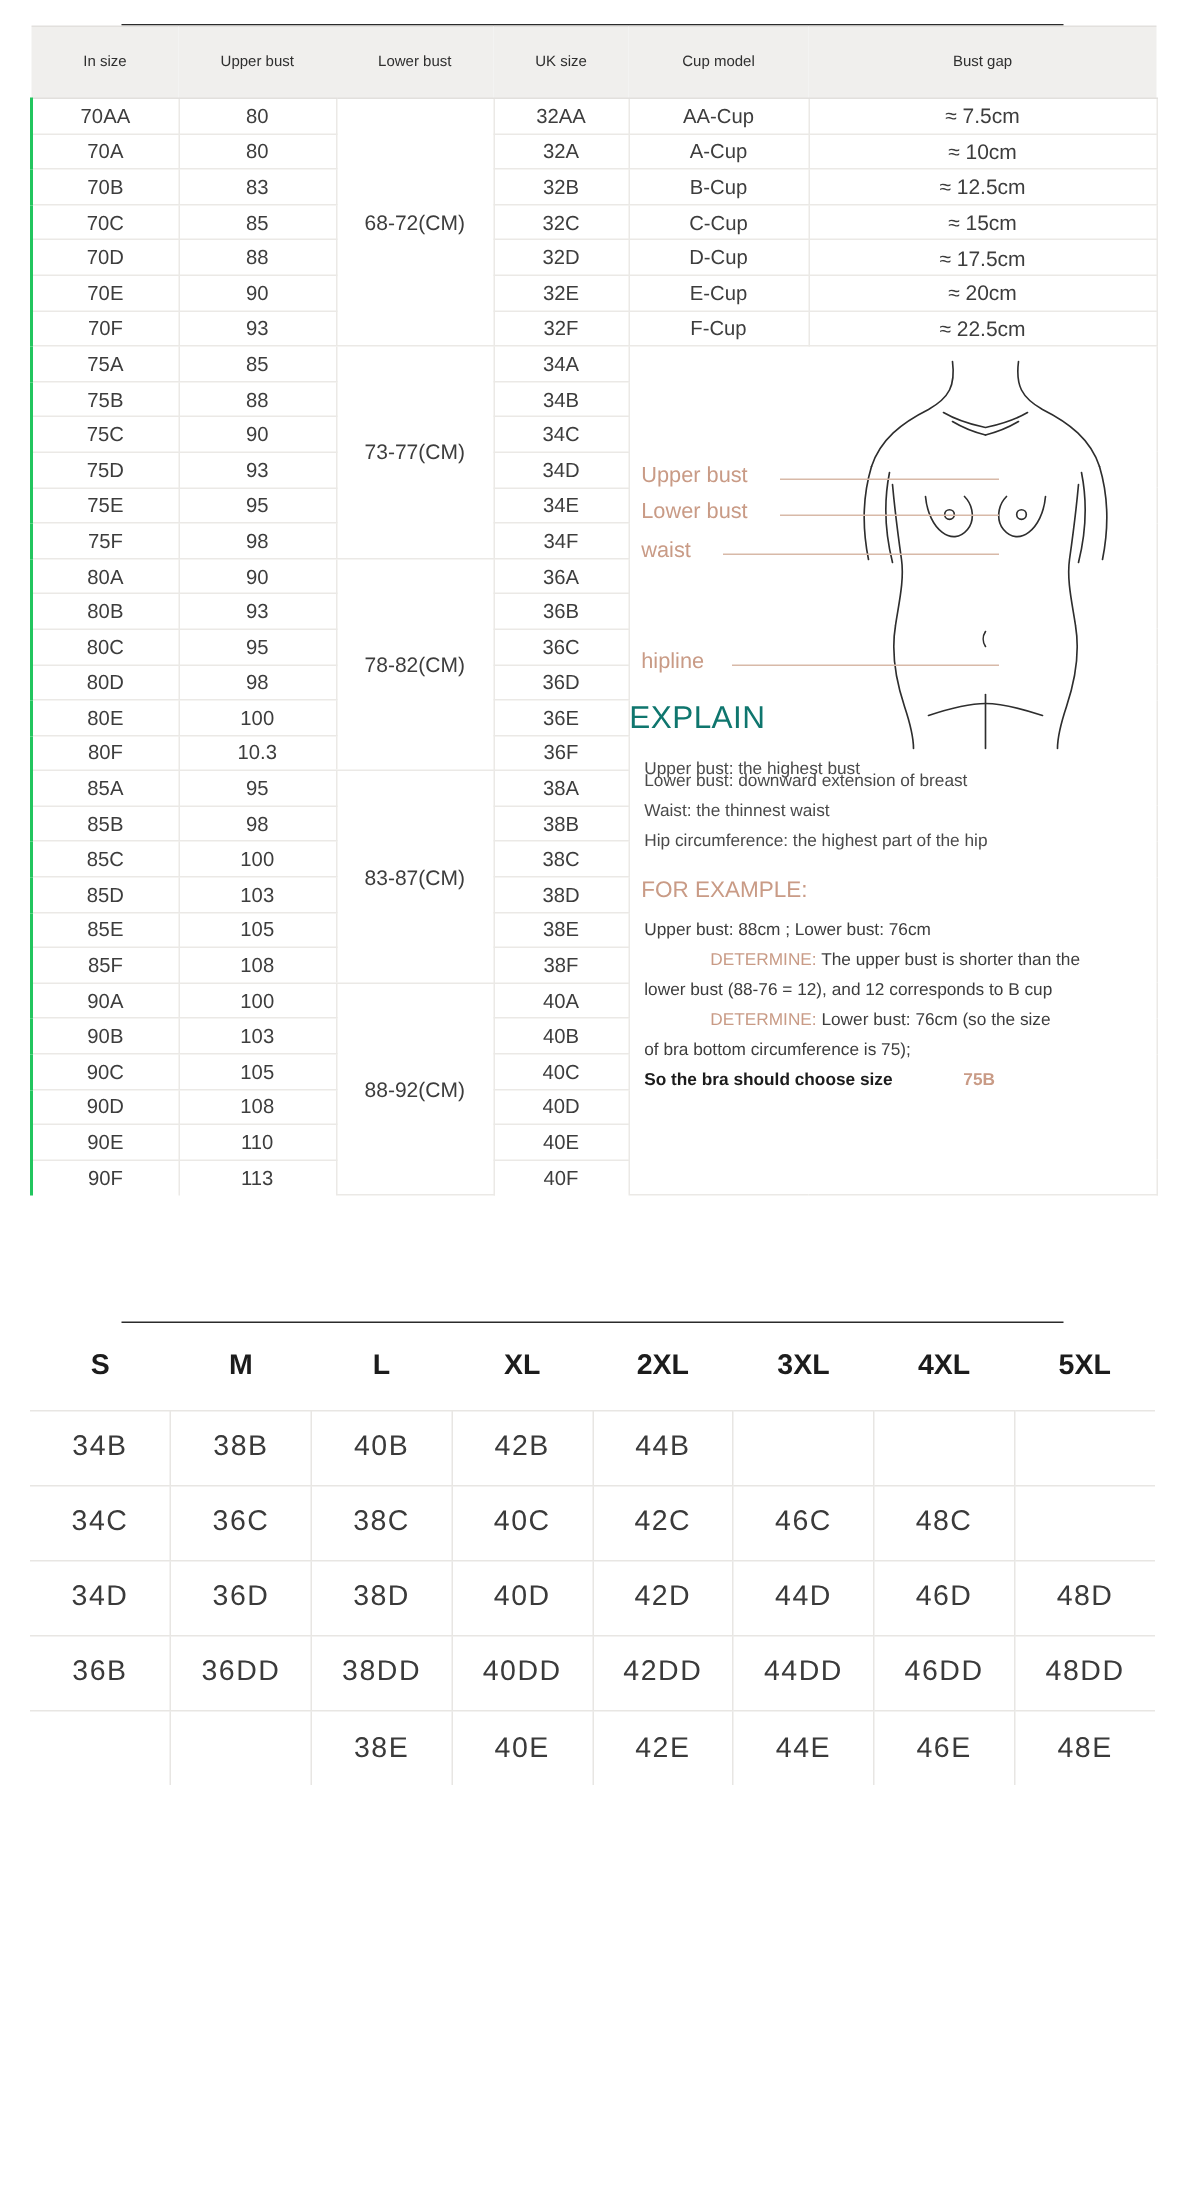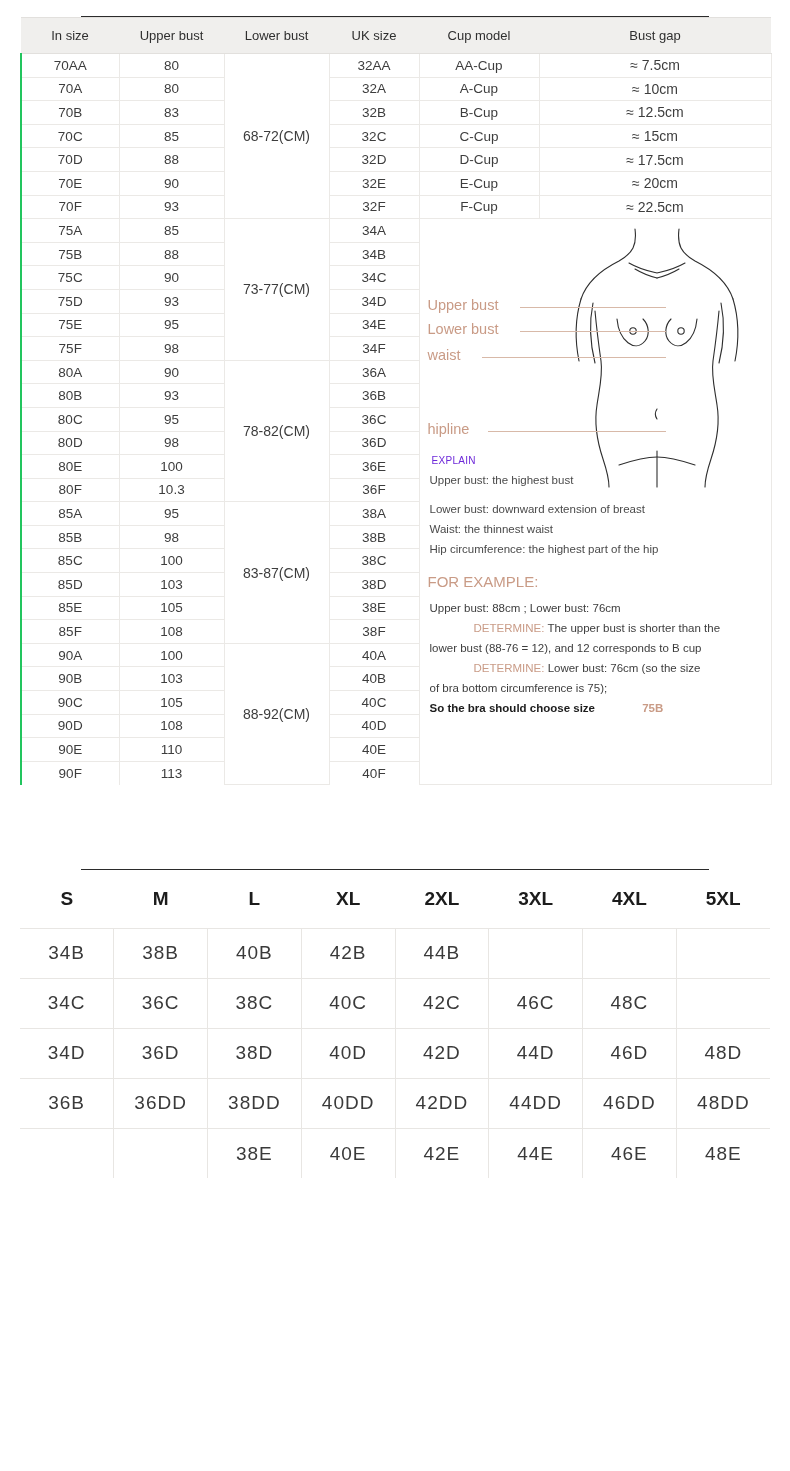--- a/index.html
+++ b/index.html
@@ -35,23 +35,23 @@
   table.tbl2 {
     width: 750px;
     border-collapse: collapse;
     font-size: 13.5px;
     color: #3a3a3a;
     table-layout: fixed;
   }
   table.tbl2 th {
     background: #f0efed;
     font-weight: 400;
-    font-size: 13px;
+    font-size: 10px;
     color: #2f2f2f;
-    height: 36px;
+    height: 48px;
     border: 1px solid #e2e0dd;
     border-left: none; border-right: none;
     text-align: center;
   }
   table.tbl2 td {
     height: 23.6px;
     text-align: center;
     border-bottom: 1px solid #ebe9e6;
     border-right: 1px solid #ebe9e6;
     vertical-align: middle;
@@ -89,23 +89,23 @@
     white-space: nowrap;
   }
   .lbl-line {
     position: absolute;
     height: 1px;
     background: #d8b9a8;
   }
 
   .explain-title {
     position: absolute;
-    left: 12px;
-    font-size: 10px;
-    color: #6d28d9;
+    left: 0;
+    font-size: 21px;
+    color: #0f766e;
     letter-spacing: .3px;
   }
   .explain-line {
     position: absolute;
     left: 10px;
     font-size: 11.5px;
     color: #4a4a4a;
     white-space: nowrap;
   }
   .example-title {
@@ -274,21 +274,21 @@
               <div class="lbl" style="left:8px; top:102px;">Lower bust</div>
               <div class="lbl-line" style="left:100px; top:112px; width:146px;"></div>
 
               <div class="lbl" style="left:8px; top:128px;">waist</div>
               <div class="lbl-line" style="left:62px; top:138px; width:184px;"></div>
 
               <div class="lbl" style="left:8px; top:202px;">hipline</div>
               <div class="lbl-line" style="left:68px; top:212px; width:178px;"></div>
 
               <div class="explain-title" style="top:236px;">EXPLAIN</div>
-              <div class="explain-line" style="top:255px;">Upper bust: the highest bust</div>
+              <div class="explain-line" style="top:276px;">Upper bust: the highest bust</div>
               <div class="explain-line" style="top:284px;">Lower bust: downward extension of breast</div>
               <div class="explain-line" style="top:304px;">Waist: the thinnest waist</div>
               <div class="explain-line" style="top:324px;">Hip circumference: the highest part of the hip</div>
 
               <div class="example-title" style="top:354px;">FOR EXAMPLE:</div>
               <div class="ex-line" style="top:383px;">Upper bust:  88cm ; Lower bust:  76cm</div>
               <div class="ex-line" style="top:403px;">
                 <span class="tan">DETERMINE:</span>
                 <span>The upper bust is shorter than the</span>
               </div>

